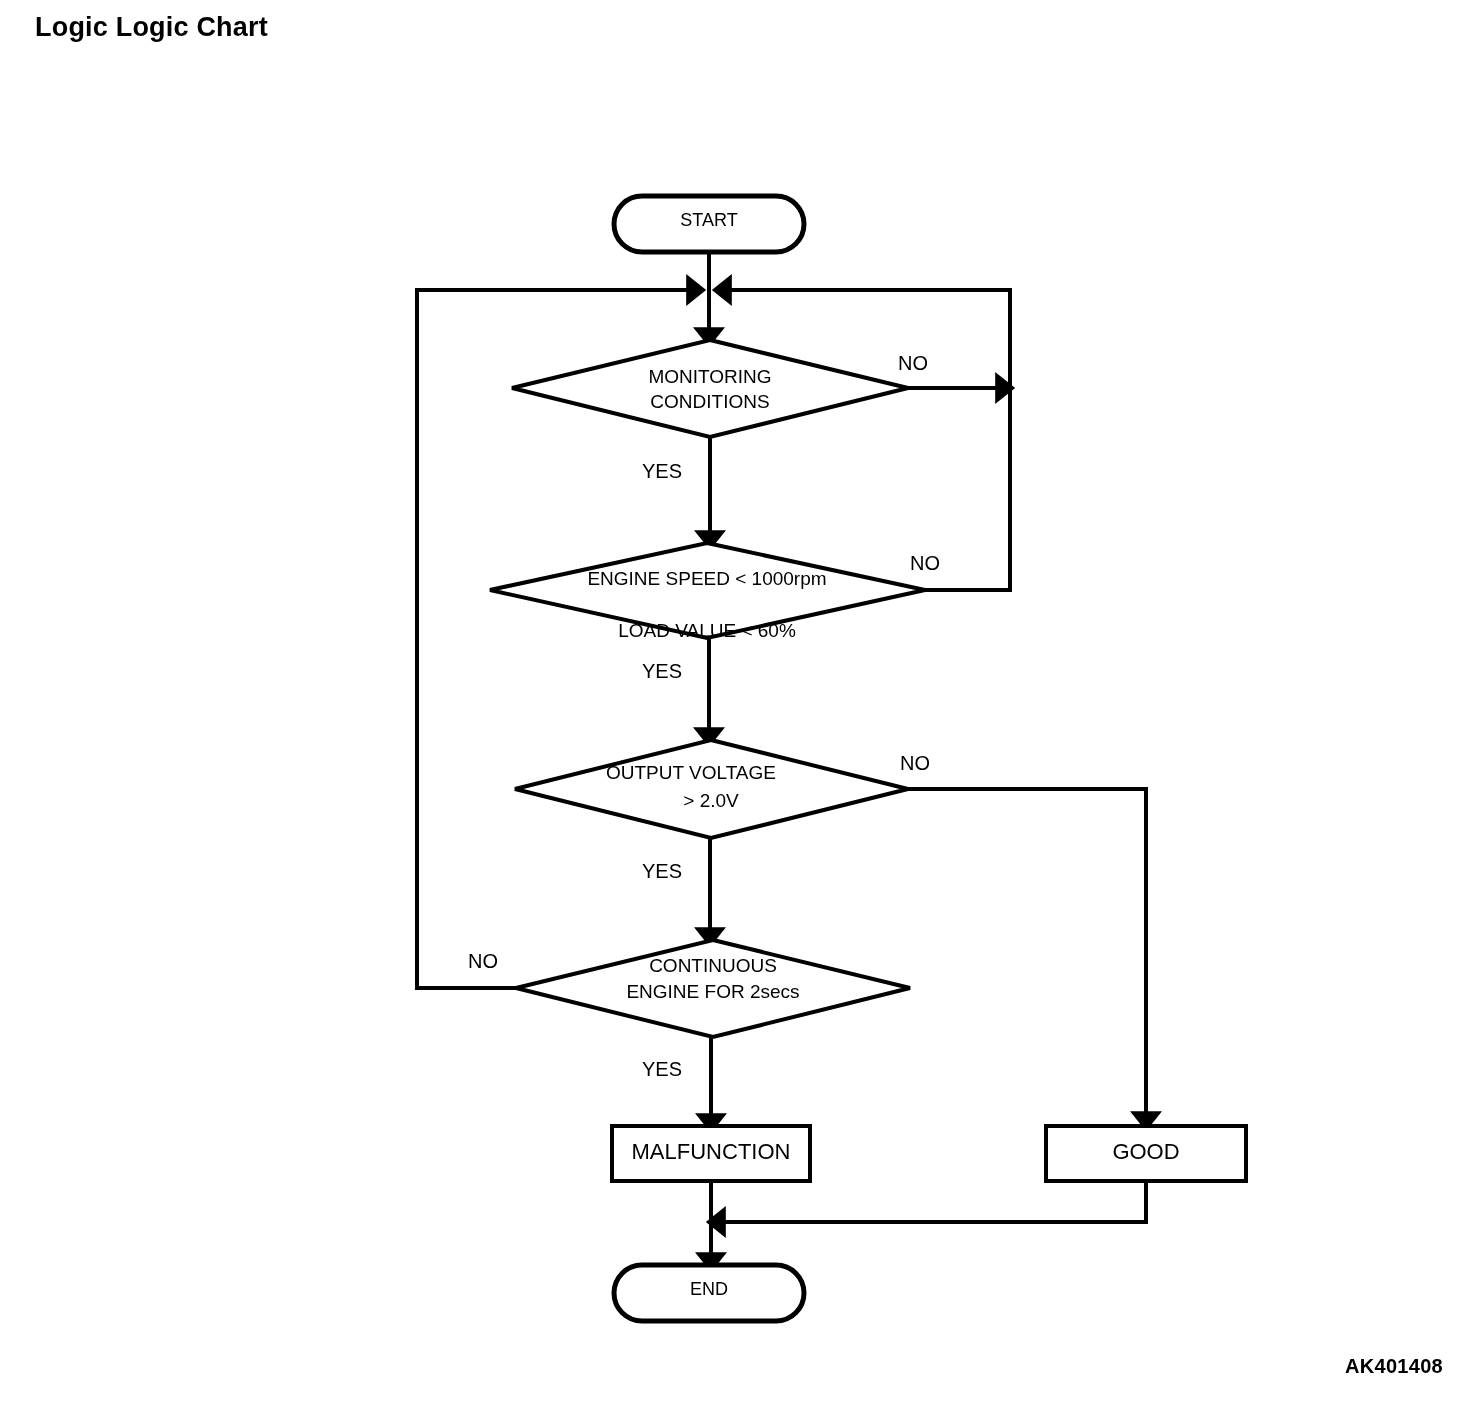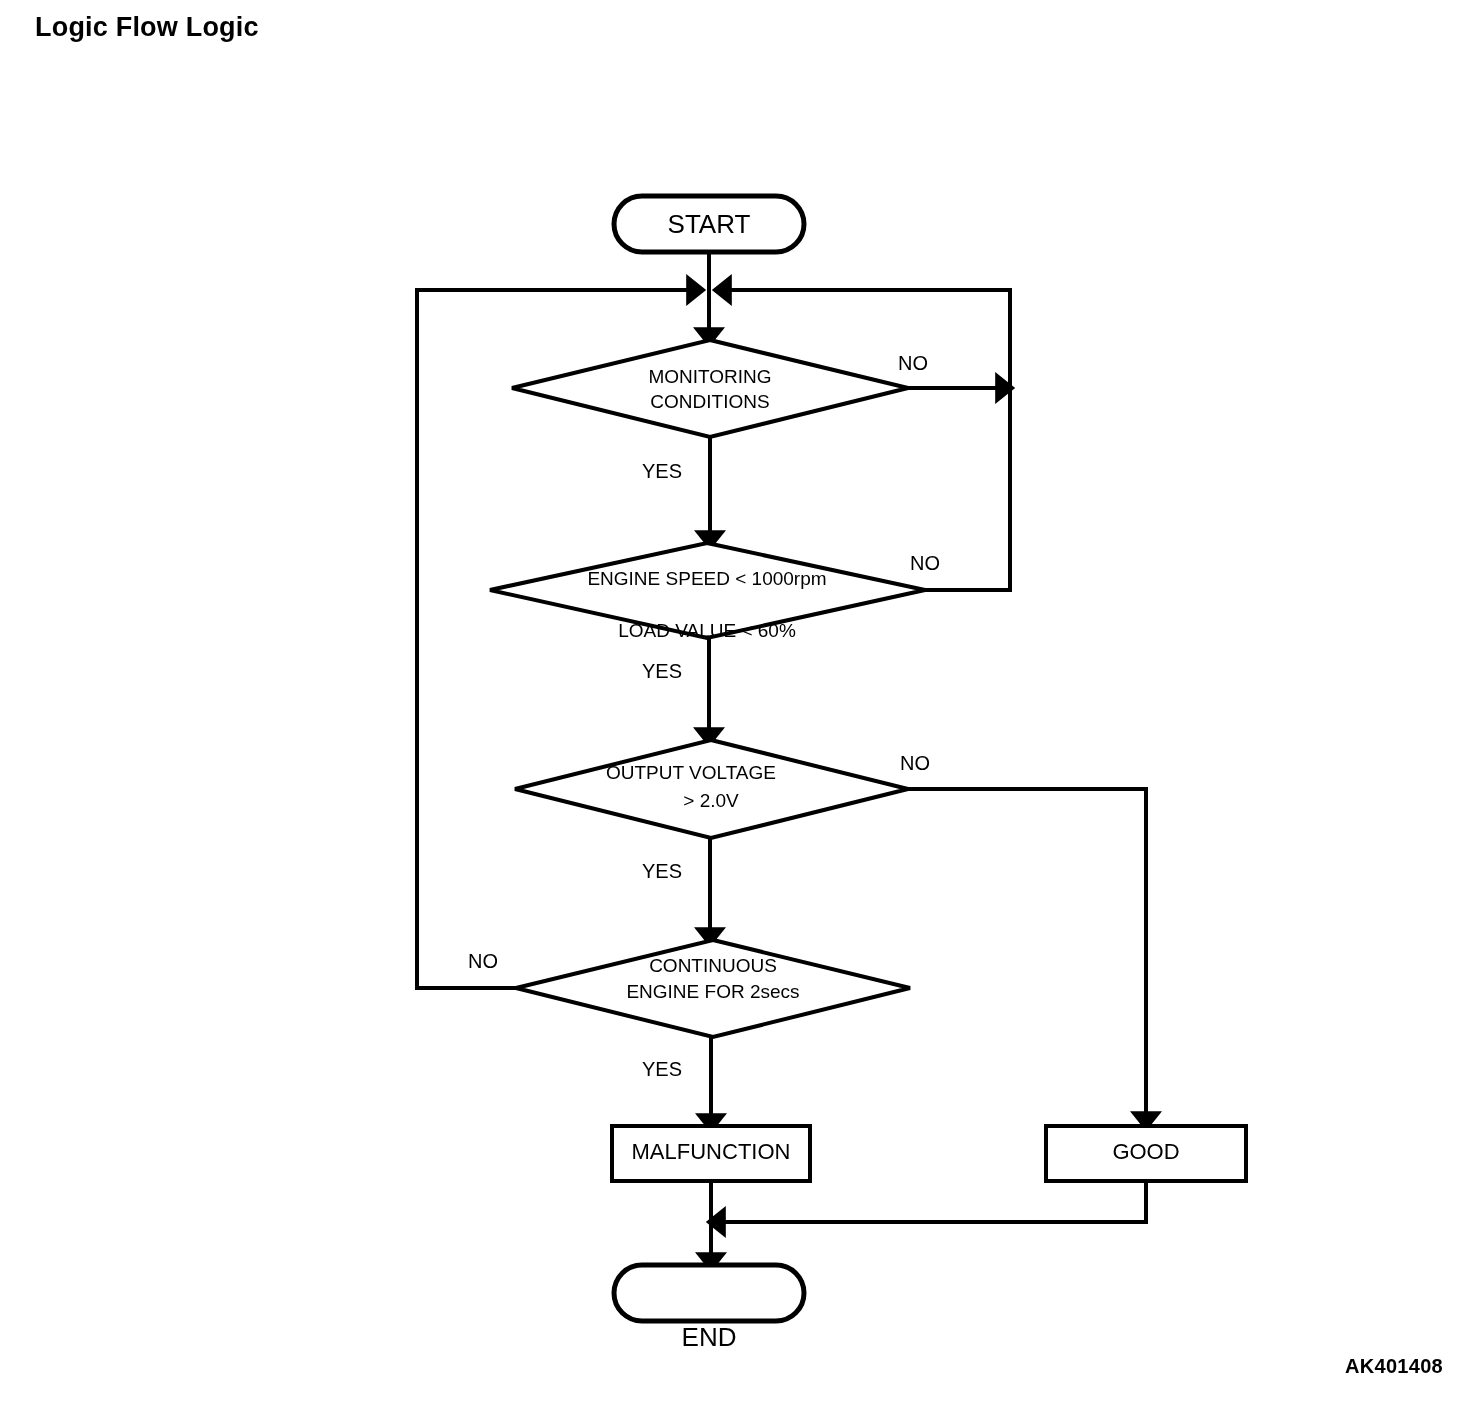--- a/index.html
+++ b/index.html
@@ -13,29 +13,29 @@
   #ref-code{
     position:absolute;left:1345px;top:1355px;
     font-size:20px;font-weight:bold;letter-spacing:0.3px;
   }
   #chart-canvas{position:absolute;left:0;top:0;width:1472px;height:1402px;}
   .node-text{
     position:absolute;text-align:center;pointer-events:none;
     font-family:"Liberation Sans","DejaVu Sans",sans-serif;
     line-height:1.12;white-space:pre;
   }
-  .term-text{font-size:26px;}
+  .term-text{font-size:18px;}
   .diamond-text{font-size:19px;}
   .box-text{font-size:22px;}
   .edge-label{position:absolute;font-size:20px;text-align:left;white-space:pre;}
 </style>
 </head>
 <body>
 
-<div id="page-title">Logic Flow Logic</div>
+<div id="page-title">Logic Logic Chart</div>
 <div id="ref-code">AK401408</div>
 
 <svg id="chart-canvas" viewBox="0 0 1472 1402" xmlns="http://www.w3.org/2000/svg">
   <defs>
     <marker id="arrow-down" markerWidth="12" markerHeight="12" refX="2.2" refY="4" orient="auto" markerUnits="strokeWidth">
       <path d="M0,0 L5,4 L0,8 z" fill="#000"></path>
     </marker>
   </defs>
 
   <g stroke="#000" stroke-width="4" fill="none" stroke-linecap="butt" stroke-linejoin="miter">
@@ -98,21 +98,21 @@
 <div class="node-text diamond-text" style="left:493px;top:762px;width:396px;">OUTPUT VOLTAGE</div>
 <div class="node-text diamond-text" style="left:513px;top:790px;width:396px;">&gt; 2.0V</div>
 
 <div class="node-text diamond-text" style="left:515px;top:955px;width:396px;">CONTINUOUS</div>
 <div class="node-text diamond-text" style="left:515px;top:981px;width:396px;">ENGINE FOR 2secs</div>
 
 <div class="node-text box-text" style="left:612px;top:1140px;width:198px;">MALFUNCTION</div>
 
 <div class="node-text box-text" style="left:1046px;top:1140px;width:200px;">GOOD</div>
 
-<div class="node-text term-text" style="left:614px;top:1279px;width:190px;margin-top:44px;">END</div>
+<div class="node-text term-text" style="left:614px;top:1279px;width:190px;">END</div>
 
 <div class="edge-label" style="left:898px;top:352px;width:60px;">NO</div>
 <div class="edge-label" style="left:642px;top:460px;width:60px;">YES</div>
 
 <div class="edge-label" style="left:910px;top:552px;width:60px;">NO</div>
 <div class="edge-label" style="left:642px;top:660px;width:60px;">YES</div>
 
 <div class="edge-label" style="left:900px;top:752px;width:60px;">NO</div>
 <div class="edge-label" style="left:642px;top:860px;width:60px;">YES</div>
 

